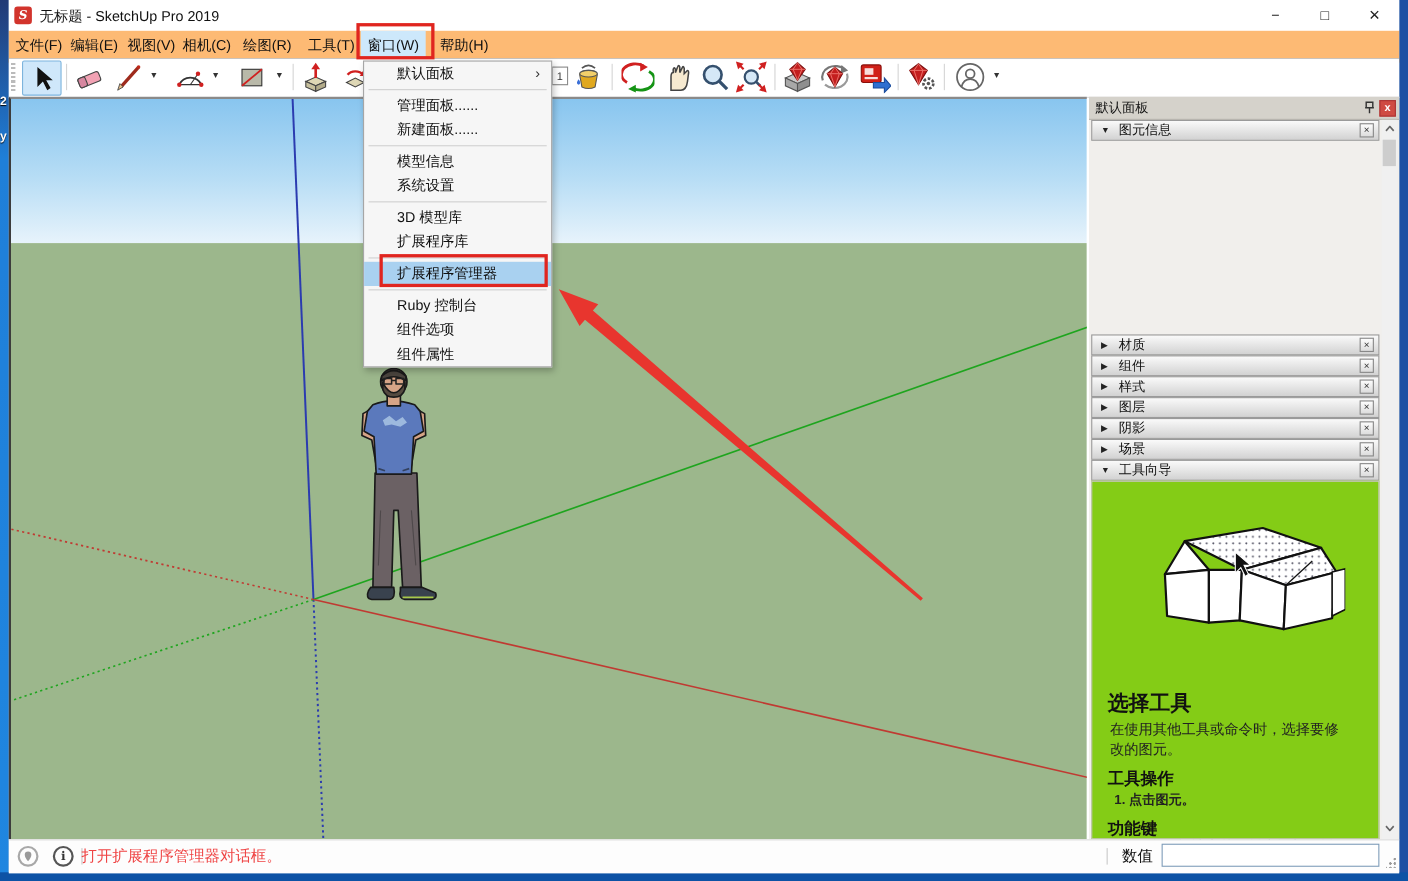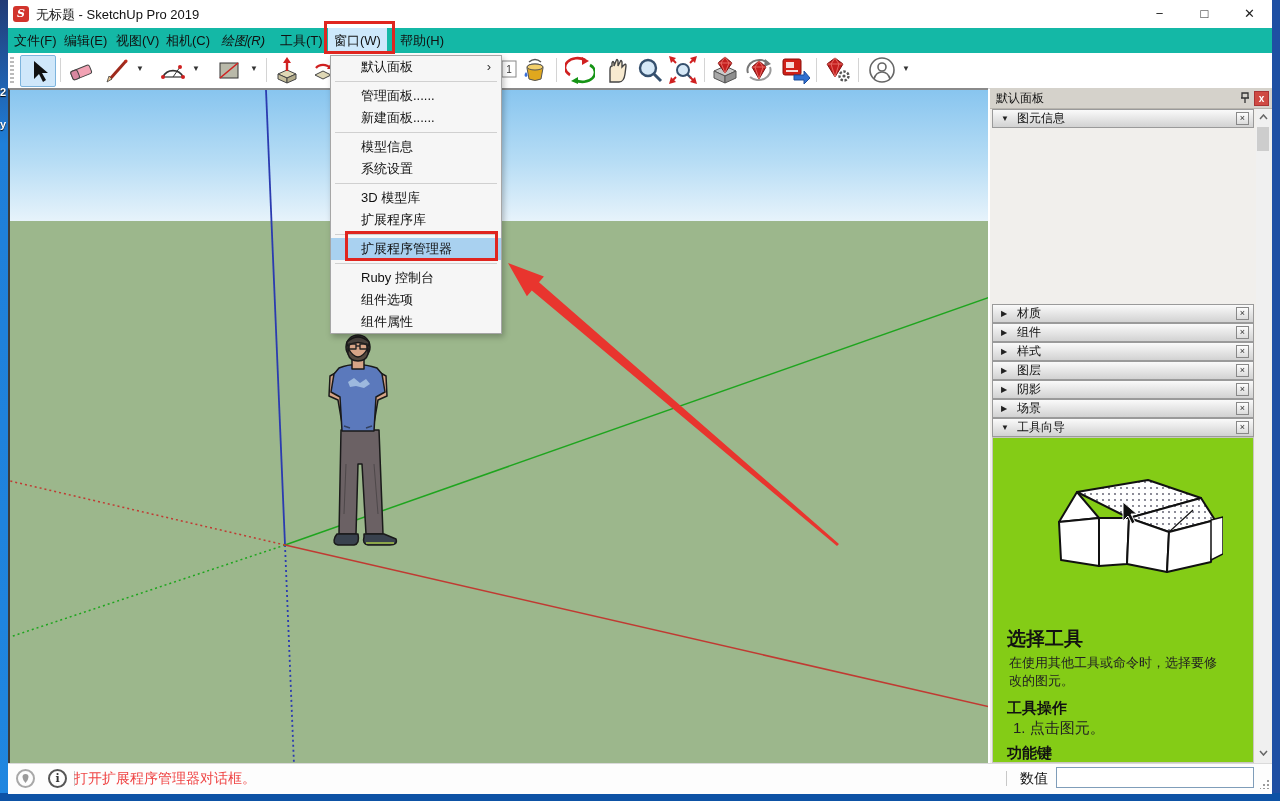--- a/index.html
+++ b/index.html
@@ -16,24 +16,24 @@
   
   .appwin{position:absolute;left:8px;top:0;width:1264px;height:793px;background:#fff;z-index:1;}
   
   .titlebar{position:absolute;left:0;top:0;width:100%;height:28px;background:#fff;}
   .logo{position:absolute;left:5px;top:6px;width:16px;height:16px;background:#d2342c;border-radius:3px;
         color:#fff;font:italic bold 11px "DejaVu Serif",serif;text-align:center;line-height:16px;}
   .title{position:absolute;left:28px;top:6px;font-size:13px;color:#111;}
   .wctrls{position:absolute;right:0;top:0;height:28px;display:flex;}
   .wbtn{width:45px;height:28px;text-align:center;line-height:28px;font-size:13px;color:#222;}
   
-  .menubar{position:absolute;left:0;top:28px;width:100%;height:25px;background:#14b8a6;border-bottom:4px solid #000000;}
+  .menubar{position:absolute;left:0;top:28px;width:100%;height:25px;background:#fdba74;border-bottom:4px solid #000000;}
   .mitem{position:absolute;top:0;height:25px;line-height:25px;font-size:13px;color:#111;padding:0 6px;}
   .m0{left:0px;} .m1{left:50px;} .m2{left:102px;} .m3{left:152px;}
-  .m4{left:207px;font-style:italic;} .m5{left:266px;} .m6{left:320px;background:#cde8fb;} .m7{left:386px;}
+  .m4{left:207px;} .m5{left:266px;} .m6{left:320px;background:#cde8fb;} .m7{left:386px;}
   
   .toolbar{position:absolute;left:0;top:53px;width:100%;height:35px;background:#fff;border-bottom:1px solid #dcdcdc;}
   .tgrip{position:absolute;left:2px;top:4px;width:4px;height:26px;
          background:repeating-linear-gradient(#bbb 0 2px,transparent 2px 4px);}
   .tb{position:absolute;top:2px;width:30px;height:30px;display:flex;align-items:center;justify-content:center;}
   .tb.active{background:#cfe7fa;border:1px solid #7db4dd;border-radius:2px;}
   .tsep{position:absolute;top:5px;width:1px;height:24px;background:#d4d4d4;}
   .dd{position:absolute;top:11px;font-size:8px;color:#333;}
   
   .viewport{position:absolute;left:0;top:88px;width:980px;height:675px;
@@ -58,21 +58,21 @@
   .sechdr .sclose{position:absolute;right:4px;top:2px;width:13px;height:13px;background:linear-gradient(#fdfdfd,#dcdcdc);
           border:1px solid #888;font-size:9px;line-height:11px;text-align:center;color:#333;box-sizing:border-box;}
   .entitybody{position:absolute;left:2px;top:40px;width:262px;height:176px;background:#f4f3f0;}
   .noselect{position:absolute;left:8px;top:6px;font-size:13px;font-weight:bold;color:#000;}
   .entline{position:absolute;left:4px;top:27px;width:250px;height:1px;background:#b9b7b2;}
   .instructor{position:absolute;left:2px;top:349px;width:262px;height:326px;background:#84cc16;border:1px solid #c8c6c1;box-sizing:border-box;}
   .housesvg{position:absolute;left:60px;top:36px;}
   .ins-title{position:absolute;left:14px;top:188px;font:bold 19px "DejaVu Serif",serif;color:#111;}
   .ins-desc{position:absolute;left:16px;top:216px;width:218px;font-size:13px;line-height:18px;color:#222;}
   .ins-h2a{position:absolute;left:14px;top:261px;font:bold 15px "DejaVu Serif",serif;color:#111;}
-  .ins-step{position:absolute;left:20px;top:281px;font-size:15px;color:#222;}
+  .ins-step{position:absolute;left:20px;top:281px;font-size:12px;color:#222;font-weight:bold;}
   .ins-h2b{position:absolute;left:14px;top:306px;font:bold 15px "DejaVu Serif",serif;color:#111;}
   .ins-fn{position:absolute;left:16px;top:323px;width:240px;font-size:13px;color:#222;white-space:nowrap;overflow:hidden;}
   
   .pscroll{position:absolute;left:266px;top:21px;width:14px;height:654px;background:#f0f0f0;}
   .sarrow{position:absolute;left:0;width:14px;height:16px;display:flex;align-items:center;justify-content:center;}
   .sthumb{position:absolute;left:1px;top:18px;width:12px;height:24px;background:#cdcdcd;}
   
   .statusbar{position:absolute;left:0;top:763px;width:100%;height:30px;background:#fdfdfd;border-top:1px solid #dadada;z-index:10;}
   .scirc{position:absolute;top:5px;width:19px;height:19px;border-radius:50%;box-sizing:border-box;}
   .sc1{left:8px;border:2px solid #a8a8a8;}

